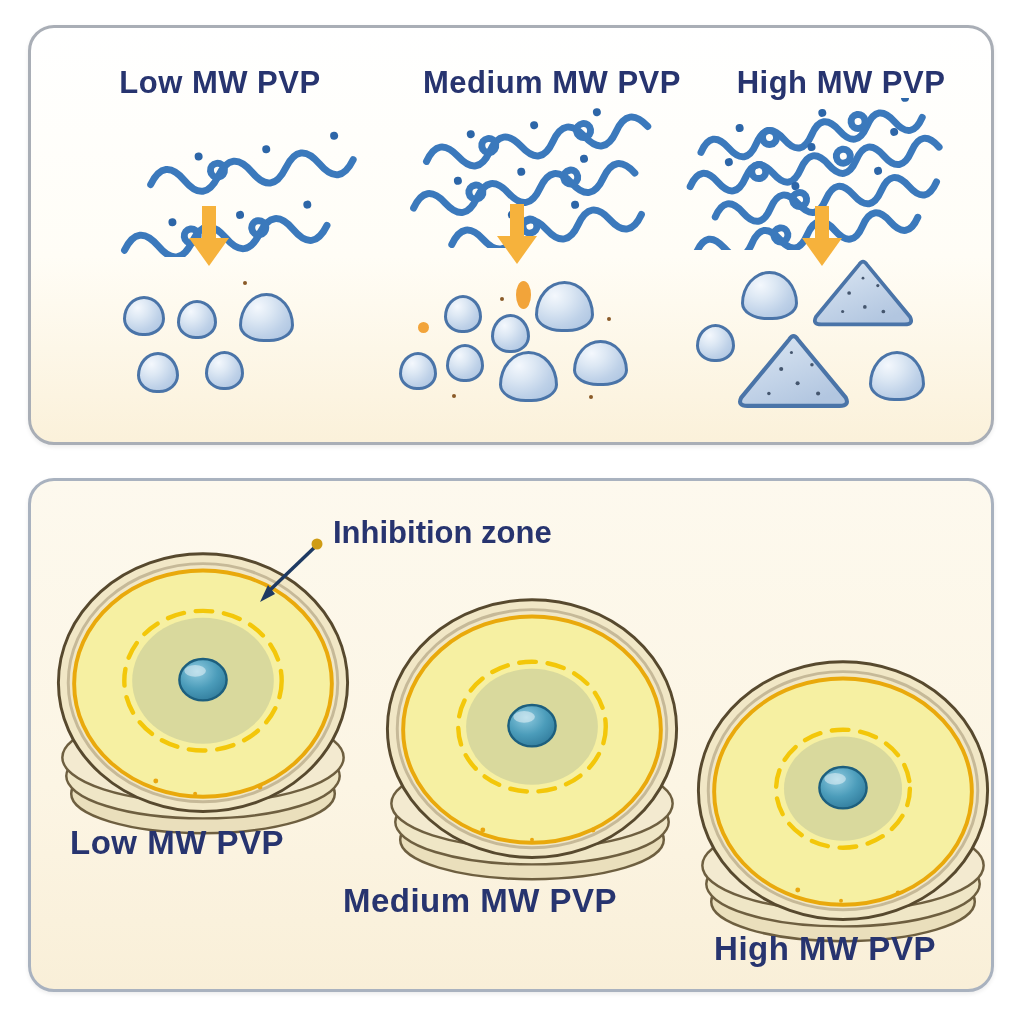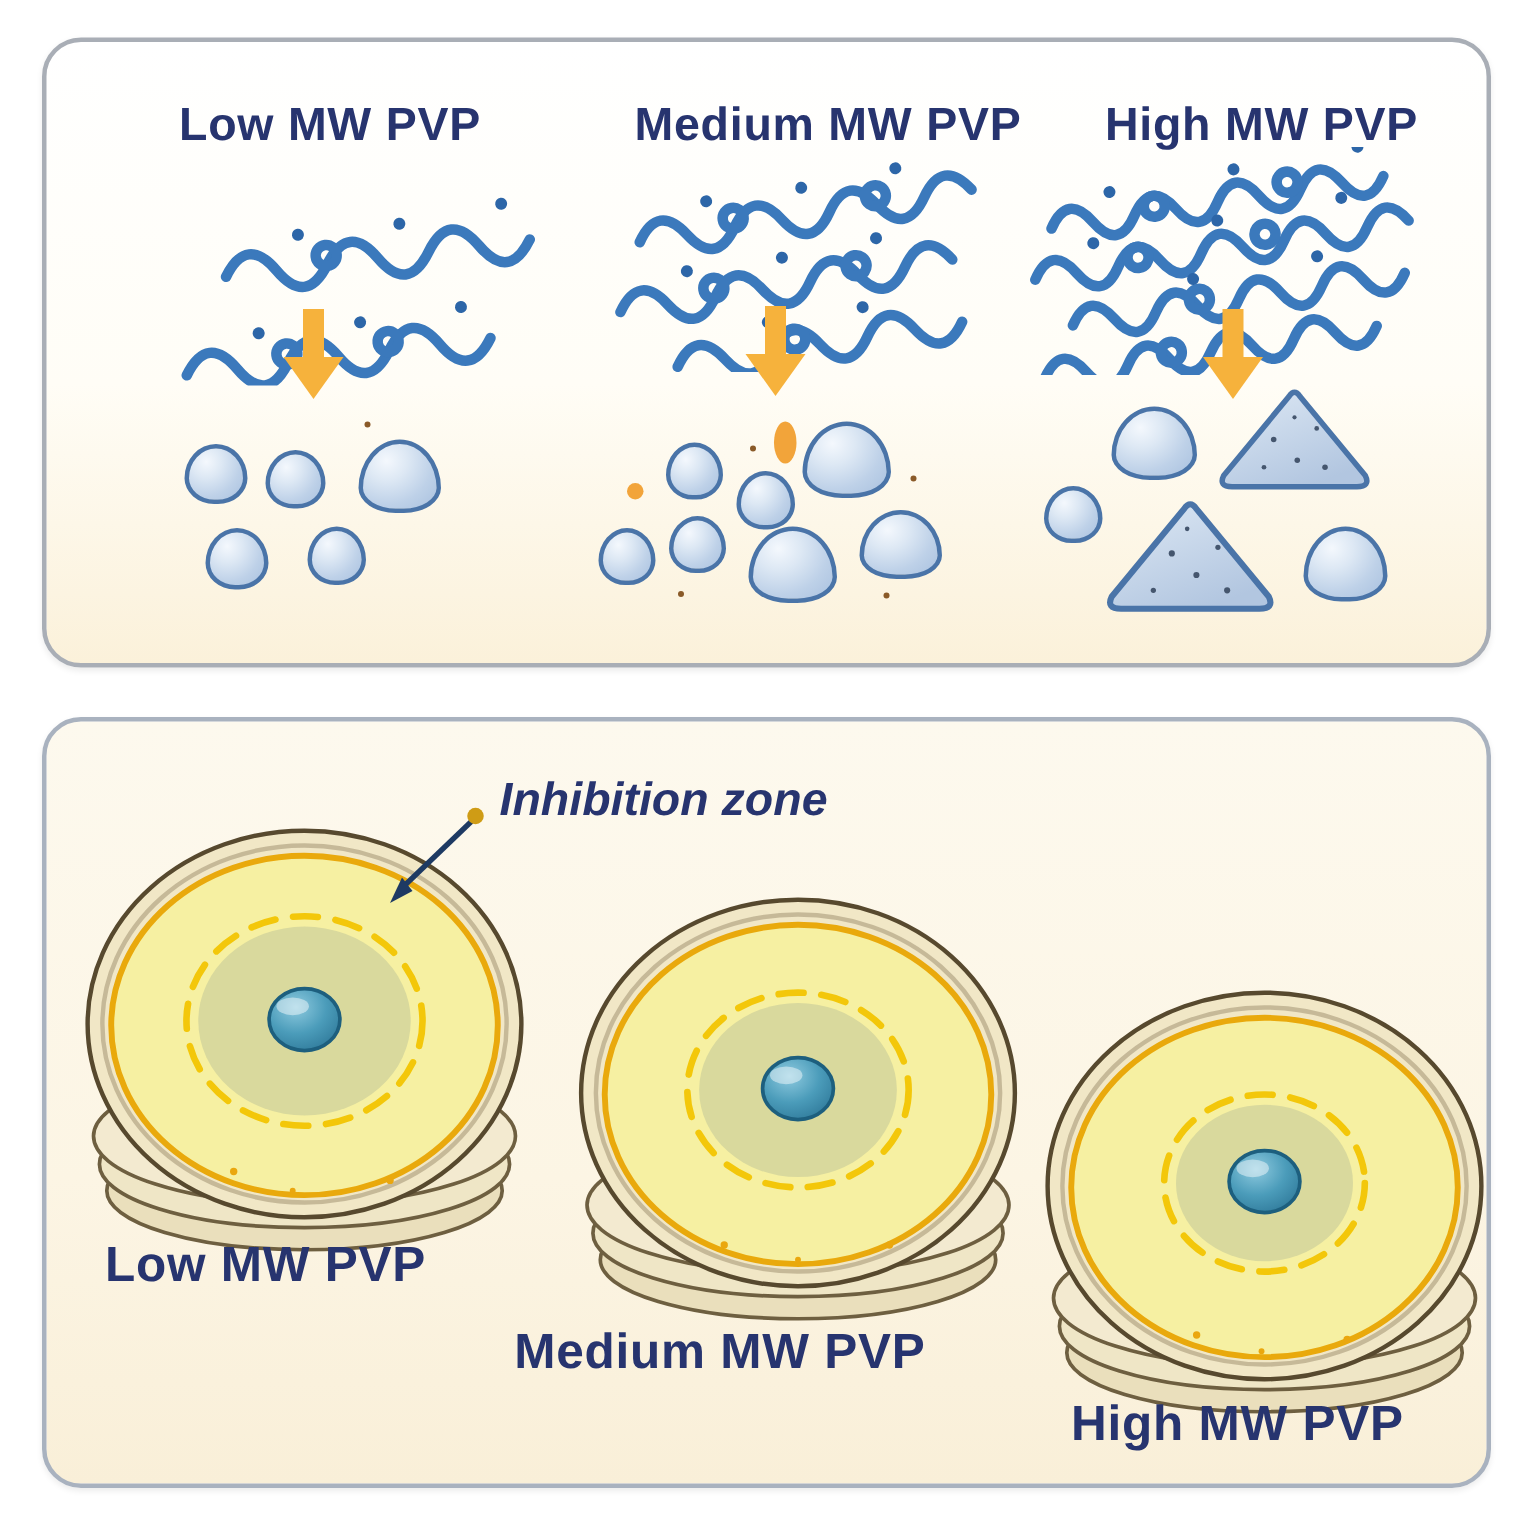--- a/index.html
+++ b/index.html
@@ -9,21 +9,21 @@
   .panel.top{left:28px;top:25px;width:966px;height:420px;border:3px solid #a9aeb6;
              background:linear-gradient(180deg,#ffffff 0%,#fffdf6 55%,#fbf1da 100%);
              box-shadow:0 2px 4px rgba(0,0,0,0.08);}
   .panel.bottom{left:28px;top:478px;width:966px;height:514px;border:3px solid #a9b2bf;
              background:linear-gradient(180deg,#fdf9ee 0%,#fcf5e4 60%,#f9efd8 100%);
              box-shadow:0 2px 4px rgba(0,0,0,0.08);}
   .title{position:absolute;color:#27346f;font-weight:bold;font-size:31px;text-align:center;
          letter-spacing:0.5px;white-space:nowrap;}
   .dish-label{position:absolute;color:#27346f;font-weight:bold;font-size:33px;text-align:center;
          letter-spacing:0.5px;white-space:nowrap;}
-  .annot-label{position:absolute;color:#27346f;font-weight:bold;font-size:31px;white-space:nowrap;font-style:italic;}
+  .annot-label{position:absolute;color:#27346f;font-weight:bold;font-size:31px;white-space:nowrap;}
   .abs{position:absolute;}
   .droplet{position:absolute;box-sizing:border-box;border:3px solid #4a74a8;
            border-radius:50% 50% 47% 47% / 57% 57% 43% 43%;
            background:radial-gradient(ellipse at 32% 26%,#f4f8fd 0%,#dde8f4 30%,#bed1e8 65%,#a9c1df 100%);}
   .droplet.dome{border-radius:50% 50% 45% 45% / 66% 66% 34% 34%;}
   .speck{position:absolute;border-radius:50%;background:#8a5a28;}
   .orange-bit{position:absolute;border-radius:50%;background:#f2a43a;}
   svg{display:block;}
 </style>
 </head>

